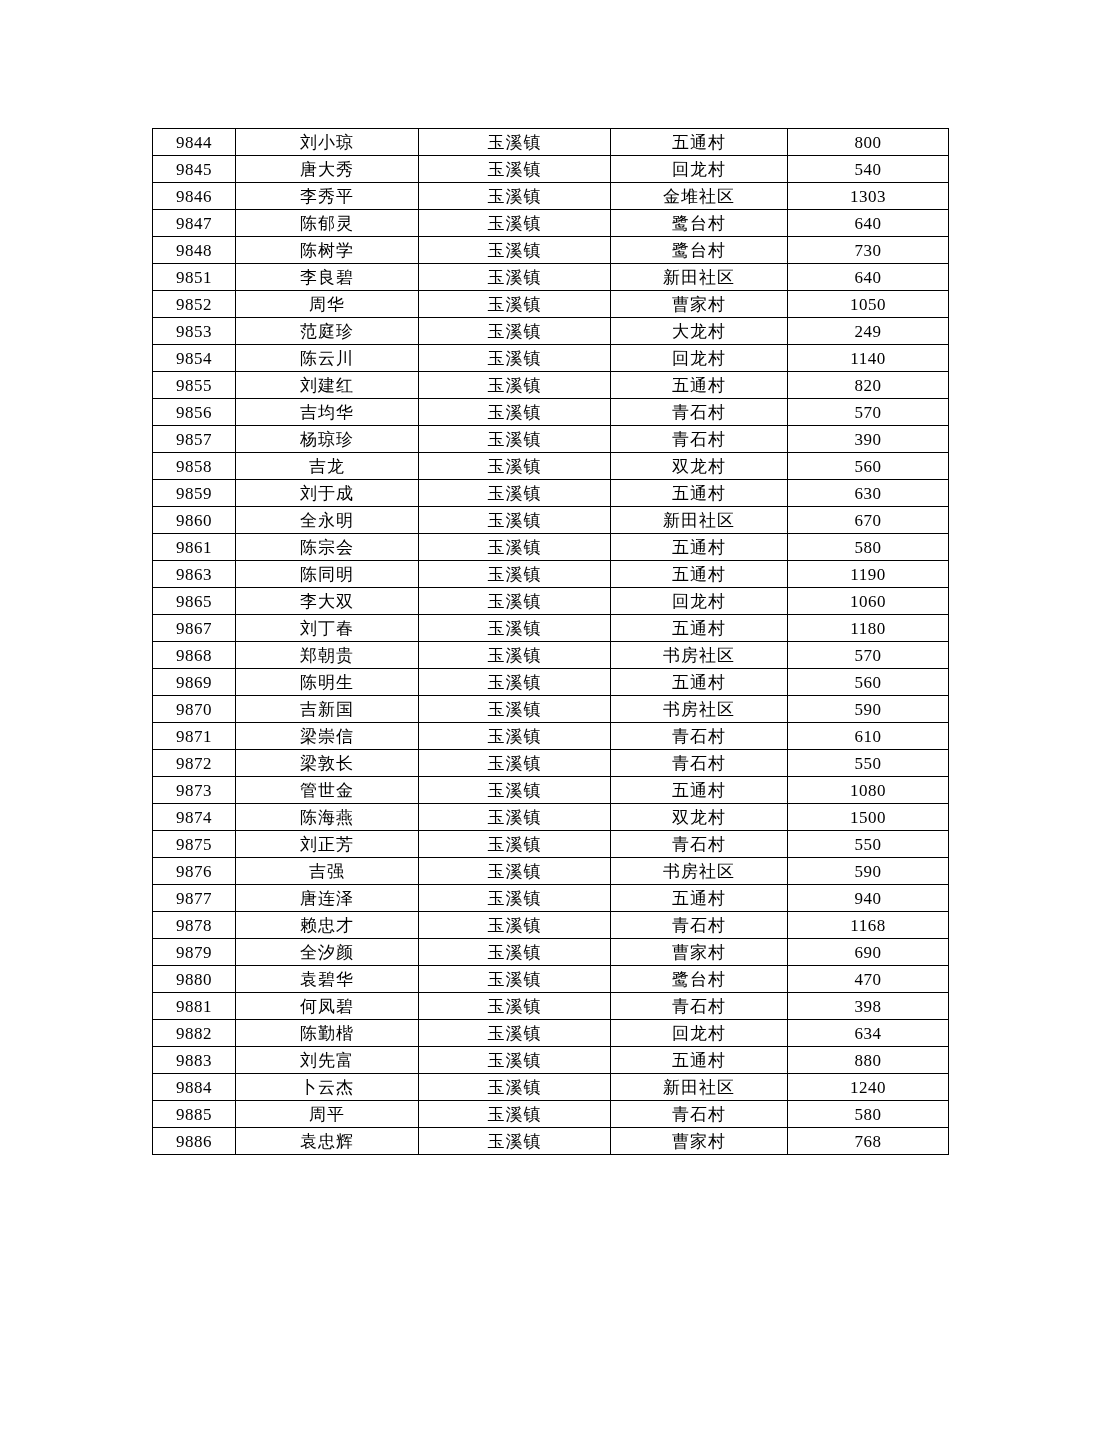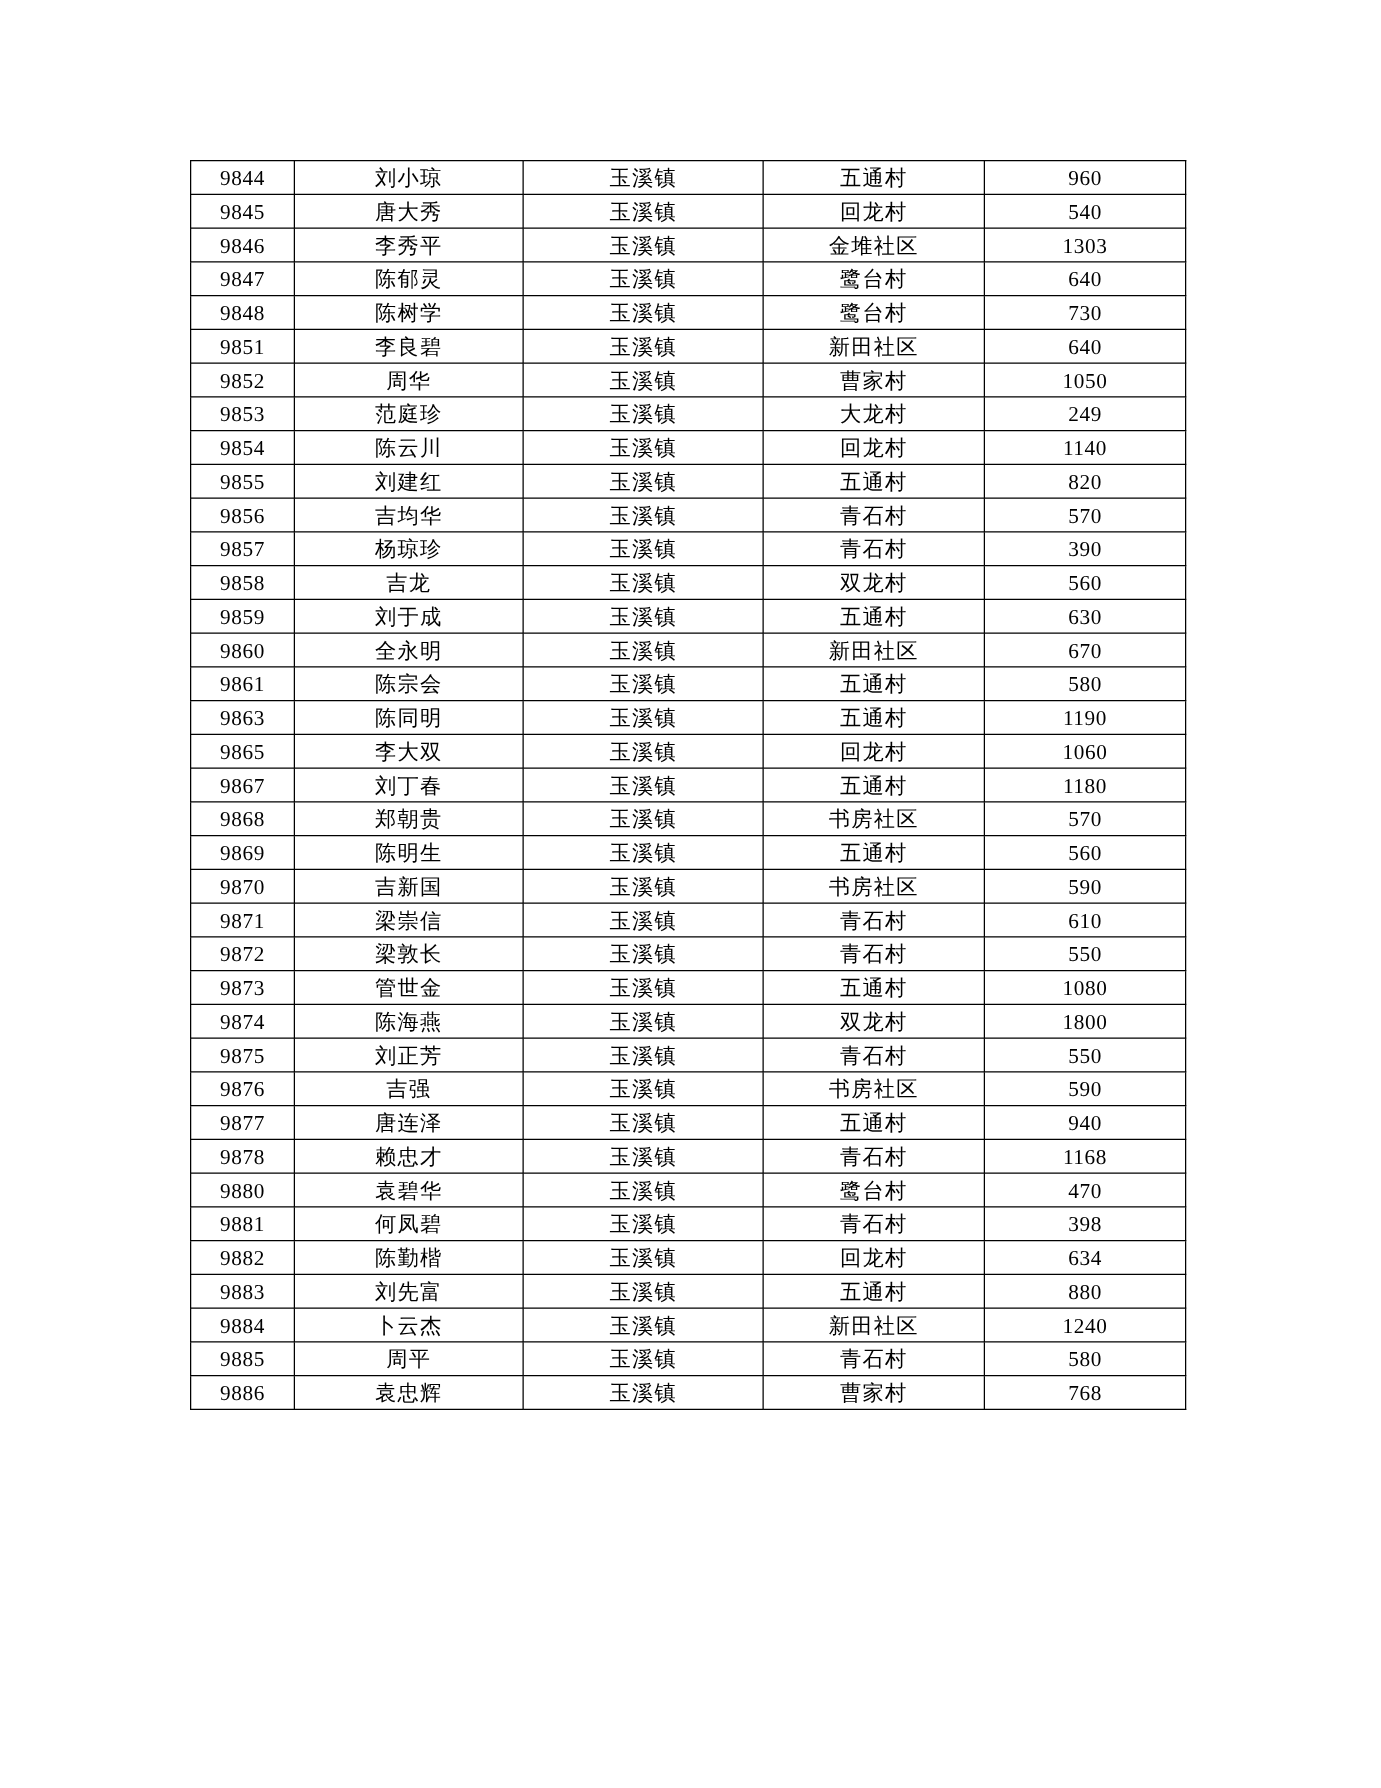--- a/index.html
+++ b/index.html
@@ -63,21 +63,21 @@
       <col style="width:192px">
       <col style="width:177px">
       <col style="width:161px">
     </colgroup>
     <tbody>
         <tr>
     <td class="num">9844</td>
     <td class="cjk">刘小琼</td>
     <td class="cjk">玉溪镇</td>
     <td class="cjk">五通村</td>
-    <td class="num">960</td>
+    <td class="num">800</td>
   </tr>
         <tr>
     <td class="num">9845</td>
     <td class="cjk">唐大秀</td>
     <td class="cjk">玉溪镇</td>
     <td class="cjk">回龙村</td>
     <td class="num">540</td>
   </tr>
         <tr>
     <td class="num">9846</td>
@@ -238,21 +238,21 @@
     <td class="cjk">管世金</td>
     <td class="cjk">玉溪镇</td>
     <td class="cjk">五通村</td>
     <td class="num">1080</td>
   </tr>
         <tr>
     <td class="num">9874</td>
     <td class="cjk">陈海燕</td>
     <td class="cjk">玉溪镇</td>
     <td class="cjk">双龙村</td>
-    <td class="num">1800</td>
+    <td class="num">1500</td>
   </tr>
         <tr>
     <td class="num">9875</td>
     <td class="cjk">刘正芳</td>
     <td class="cjk">玉溪镇</td>
     <td class="cjk">青石村</td>
     <td class="num">550</td>
   </tr>
         <tr>
     <td class="num">9876</td>
@@ -267,20 +267,27 @@
     <td class="cjk">玉溪镇</td>
     <td class="cjk">五通村</td>
     <td class="num">940</td>
   </tr>
         <tr>
     <td class="num">9878</td>
     <td class="cjk">赖忠才</td>
     <td class="cjk">玉溪镇</td>
     <td class="cjk">青石村</td>
     <td class="num">1168</td>
+  </tr>
+        <tr>
+    <td class="num">9879</td>
+    <td class="cjk">全汐颜</td>
+    <td class="cjk">玉溪镇</td>
+    <td class="cjk">曹家村</td>
+    <td class="num">690</td>
   </tr>
         <tr>
     <td class="num">9880</td>
     <td class="cjk">袁碧华</td>
     <td class="cjk">玉溪镇</td>
     <td class="cjk">鹭台村</td>
     <td class="num">470</td>
   </tr>
         <tr>
     <td class="num">9881</td>

